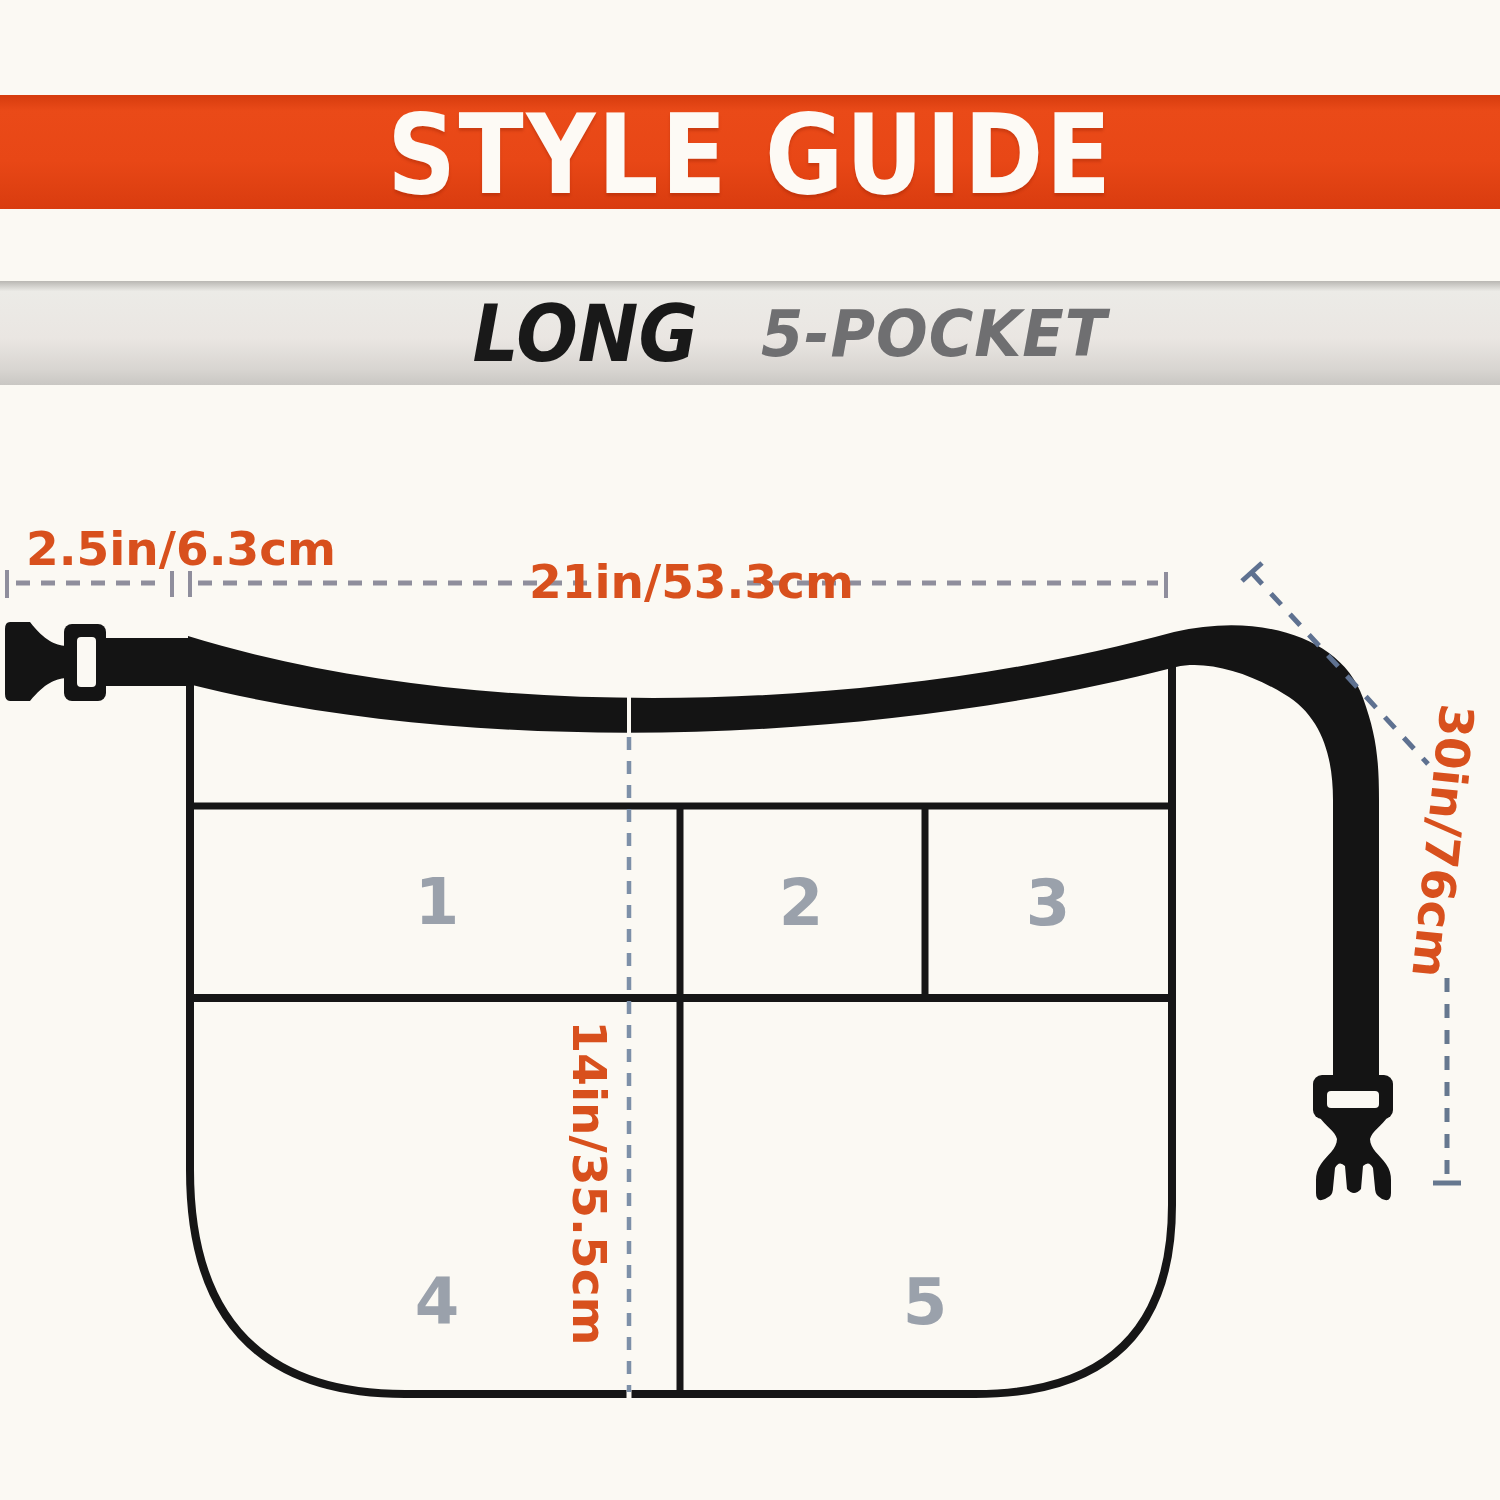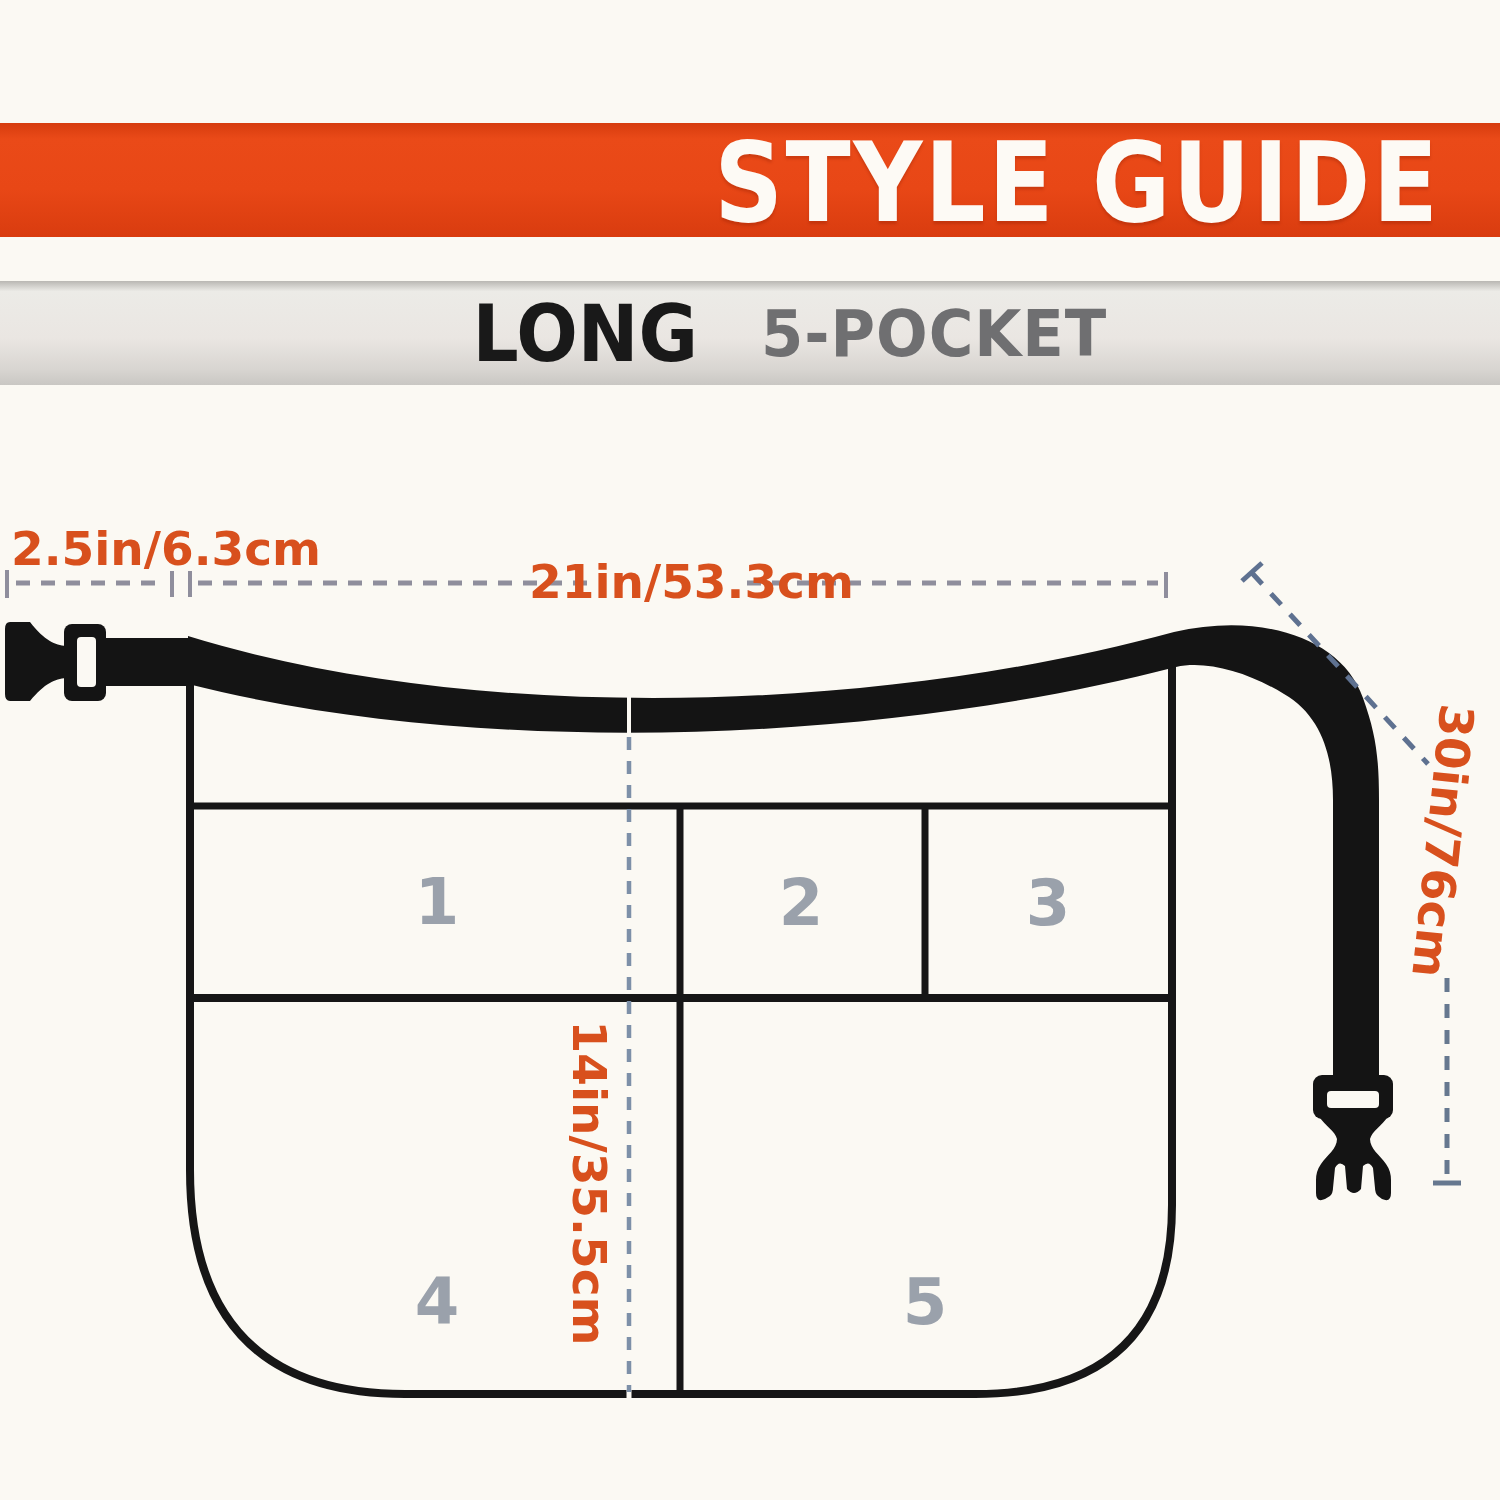--- a/index.html
+++ b/index.html
@@ -4,32 +4,32 @@
 <style>
   html,body{margin:0;padding:0;}
   body{
     width:1500px;height:1500px;position:relative;overflow:hidden;
     background:#fbf9f3;
     font-family:"DejaVu Sans","Liberation Sans",sans-serif;
   }
   .banner-orange{
     position:absolute;left:0;top:95px;width:1500px;height:114px;
     background:linear-gradient(180deg,#d63c0e 0%,#ea4a18 14%,#e84716 58%,#d93c0f 100%);
-    display:flex;align-items:center;justify-content:flex-end;margin-top:28px;
+    display:flex;align-items:center;justify-content:center;
   }
   .banner-orange .title{
     color:#fdfaf5;font-weight:700;font-size:111px;letter-spacing:3px;
     transform:scaleX(0.86);white-space:nowrap;
     text-shadow:0 3px 3px rgba(140,30,0,.30);
     padding-top:4px;
   }
   .banner-gray{
     position:absolute;left:0;top:281px;width:1500px;height:104px;
     background:linear-gradient(180deg,#b9b7b3 0%,#ecebe7 10%,#eae6e2 55%,#d8d5d1 85%,#c9c7c3 100%);
-    display:flex;align-items:center;justify-content:center;
+    display:flex;align-items:center;justify-content:center;font-style:italic;
   }
   .banner-gray .row{
     display:flex;align-items:center;gap:46px;transform:translateX(40px);
     padding-top:2px;
   }
   .style-name{
     color:#191919;font-weight:700;font-size:78px;transform:scaleX(0.93);white-space:nowrap;
   }
   .style-variant{
     color:#6f6f71;font-weight:700;font-size:64px;transform:scaleX(0.95);white-space:nowrap;letter-spacing:1px;
@@ -115,21 +115,21 @@
   <path d="M 1166,572 V 598" fill="none" stroke="#8f8e9c" stroke-width="4"></path>
 
   <path d="M 629,737 V 1392" fill="none" stroke="#7d90a8" stroke-width="4.5" stroke-dasharray="13 11"></path>
 
   <path d="M 1242,581 L 1262,563" fill="none" stroke="#5e7190" stroke-width="5"></path>
   <path d="M 1252,573 L 1428,764" fill="none" stroke="#5e7190" stroke-width="5" stroke-dasharray="15 13"></path>
   <path d="M 1447,978 V 1178" fill="none" stroke="#66788f" stroke-width="5" stroke-dasharray="14 12"></path>
   <path d="M 1433,1183 H 1461" fill="none" stroke="#66788f" stroke-width="5"></path>
 </svg>
 
-<div class="meas" style="left:11px;top:521px;">2.5in/6.3cm</div>
+<div class="meas" style="left:26px;top:521px;">2.5in/6.3cm</div>
 <div class="meas" style="left:529px;top:514px;margin-top:40px;">21in/53.3cm</div>
 <div class="meas rot96" style="left:1443px;top:841px;">30in/76cm</div>
 <div class="meas rot90" style="left:589px;top:1183px;">14in/35.5cm</div>
 
 <div class="pnum" style="left:437px;top:902px;">1</div>
 <div class="pnum" style="left:801px;top:903px;">2</div>
 <div class="pnum" style="left:1048px;top:903px;">3</div>
 <div class="pnum" style="left:437px;top:1302px;">4</div>
 <div class="pnum" style="left:925px;top:1302px;">5</div>
 

